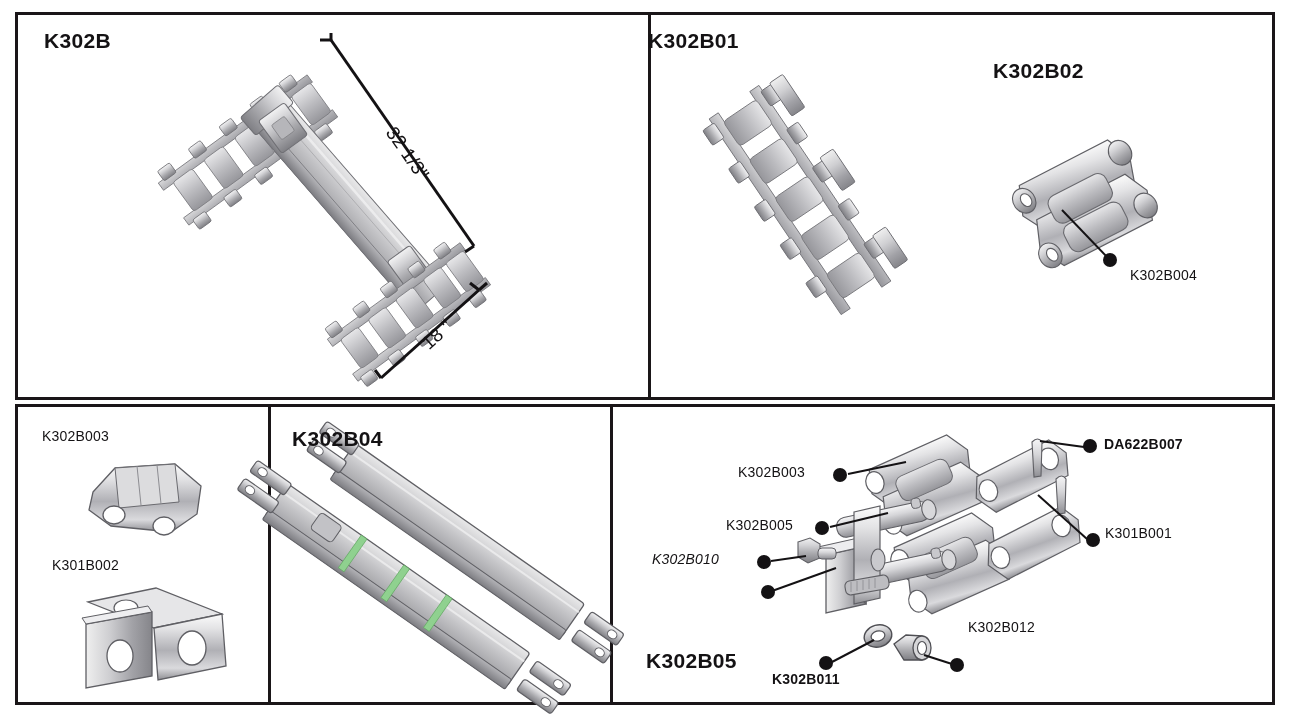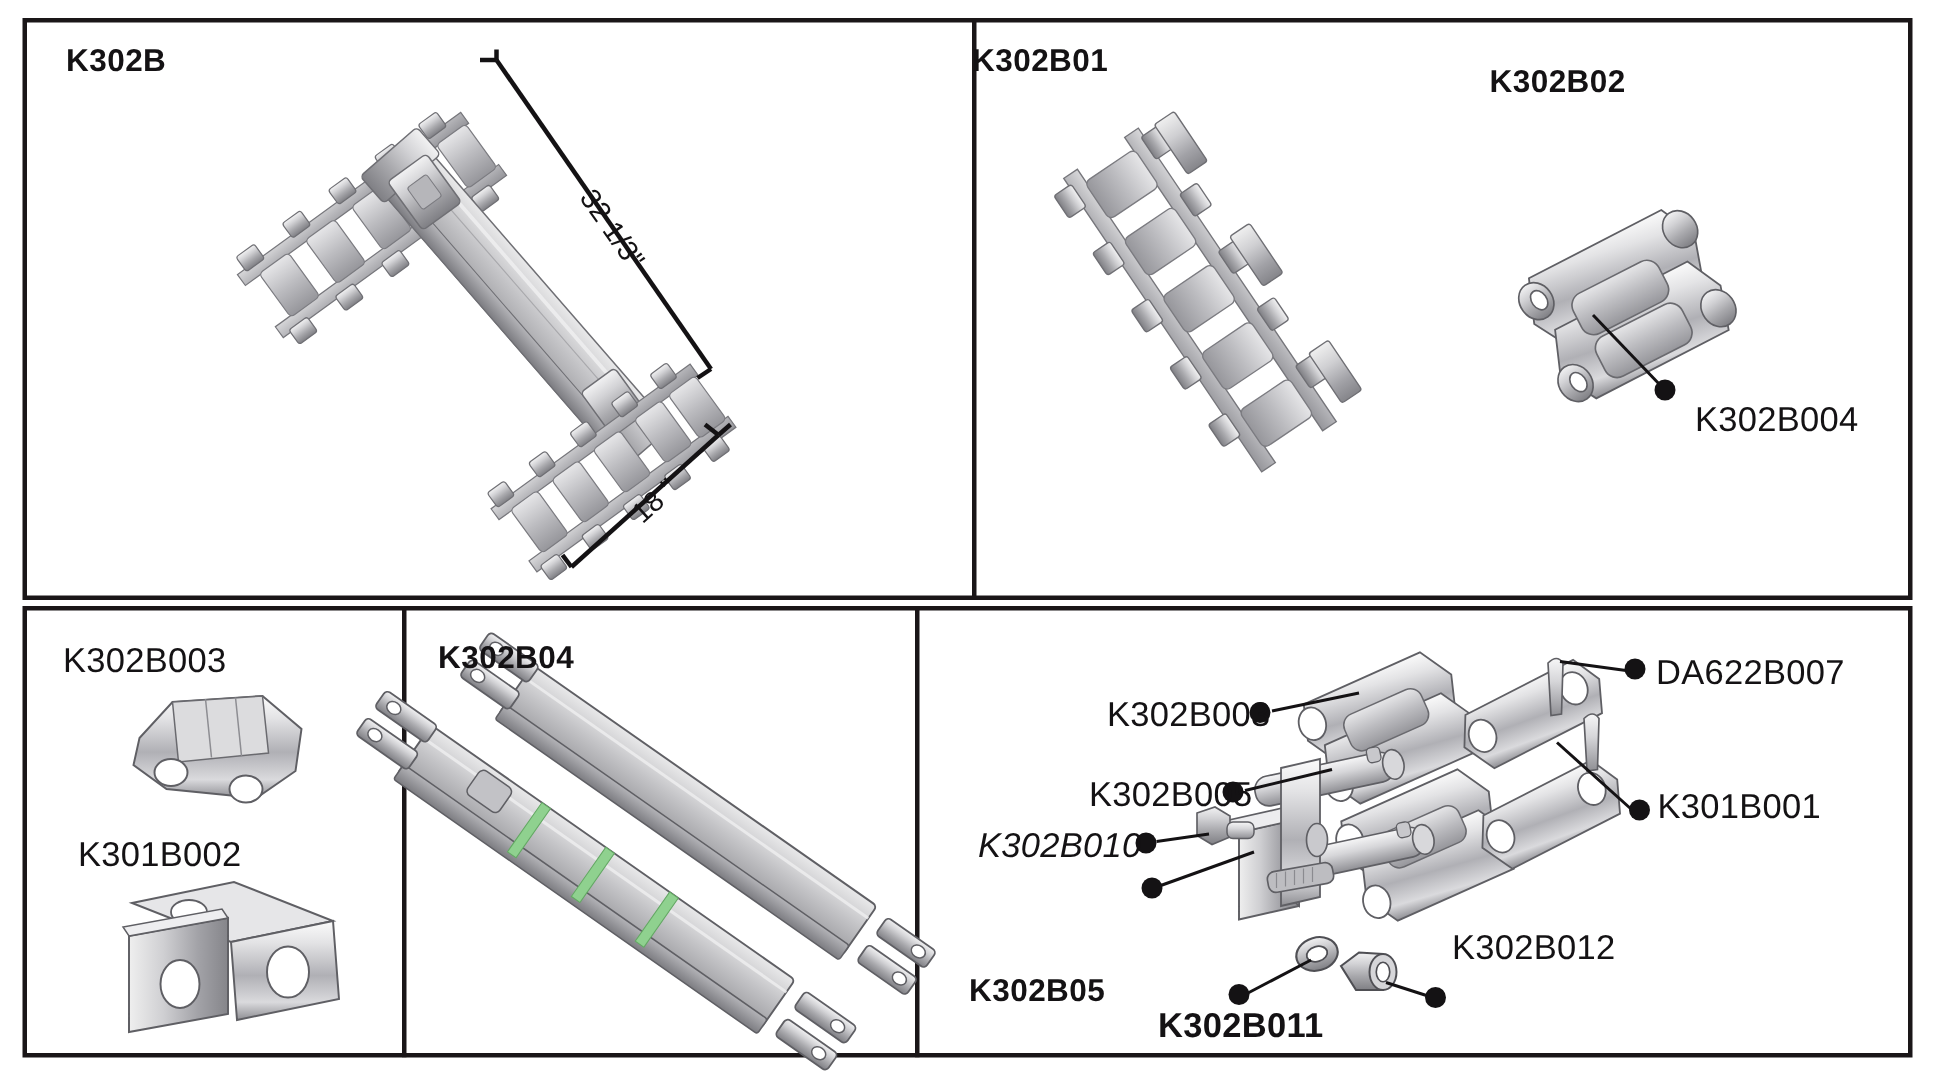--- a/index.html
+++ b/index.html
@@ -42,21 +42,21 @@
     white-space: nowrap;
     line-height: 1;
   }
   .lbl-bold {
     font-weight: bold;
     font-size: 21px;
     letter-spacing: 0.3px;
   }
   .lbl-part {
     font-weight: normal;
-    font-size: 23px;
+    font-size: 14px;
     letter-spacing: 0.2px;
   }
 
   
   .draw {
     position: absolute;
     left: 0; top: 0;
     width: 1290px;
     height: 719px;
     pointer-events: none;
@@ -462,30 +462,30 @@
         <circle cx="1093" cy="540" r="7"></circle>
       </g>
     </g>
   </svg>
 
   <div class="lbl lbl-bold" style="left:44px; top:30px;">K302B</div>
   <div class="dim-text" style="left:390px; top:118px; transform: rotate(55deg);">32 1/3"</div>
   <div class="dim-text" style="left:425px; top:335px; transform: rotate(-42deg);">18 "</div>
 
   <div class="lbl lbl-bold" style="left:648px; top:30px;">K302B01</div>
-  <div class="lbl lbl-bold" style="left:993px; top:44px;">K302B02</div>
+  <div class="lbl lbl-bold" style="left:993px; top:60px;">K302B02</div>
   <div class="lbl lbl-part" style="left:1130px; top:268px;">K302B004</div>
 
   <div class="lbl lbl-part" style="left:42px; top:429px;">K302B003</div>
   <div class="lbl lbl-part" style="left:52px; top:558px;">K301B002</div>
 
   <div class="lbl lbl-bold" style="left:292px; top:428px;">K302B04</div>
 
   <div class="lbl lbl-part" style="left:738px; top:465px;">K302B003</div>
   <div class="lbl lbl-part" style="left:726px; top:518px;">K302B005</div>
   <div class="lbl lbl-part" style="left:652px; top:552px;font-style:italic;">K302B010</div>
   <div class="lbl lbl-bold" style="left:646px; top:650px;">K302B05</div>
   <div class="lbl lbl-part" style="left:772px; top:672px;font-weight:bold;">K302B011</div>
   <div class="lbl lbl-part" style="left:968px; top:620px;">K302B012</div>
-  <div class="lbl lbl-part" style="left:1104px; top:437px;">DA622B007</div>
+  <div class="lbl lbl-part" style="left:1104px; top:437px;font-weight:bold;">DA622B007</div>
   <div class="lbl lbl-part" style="left:1105px; top:526px;">K301B001</div>
 
 </div>
 
 </body></html>

